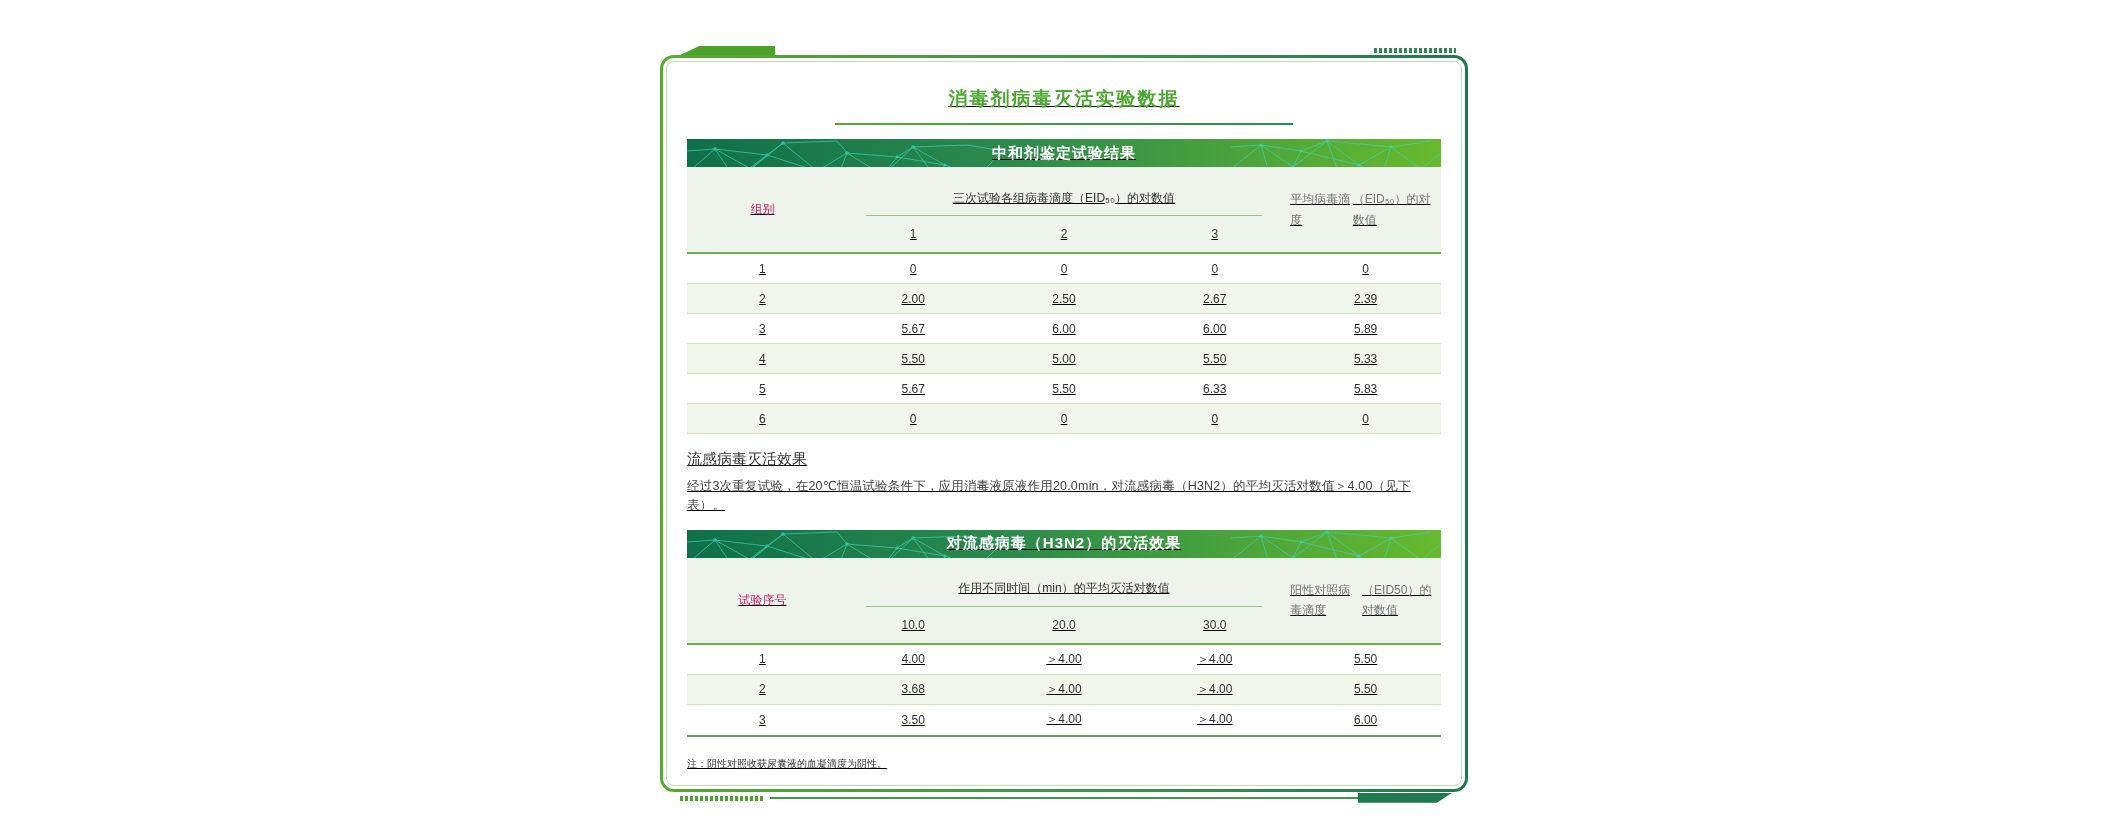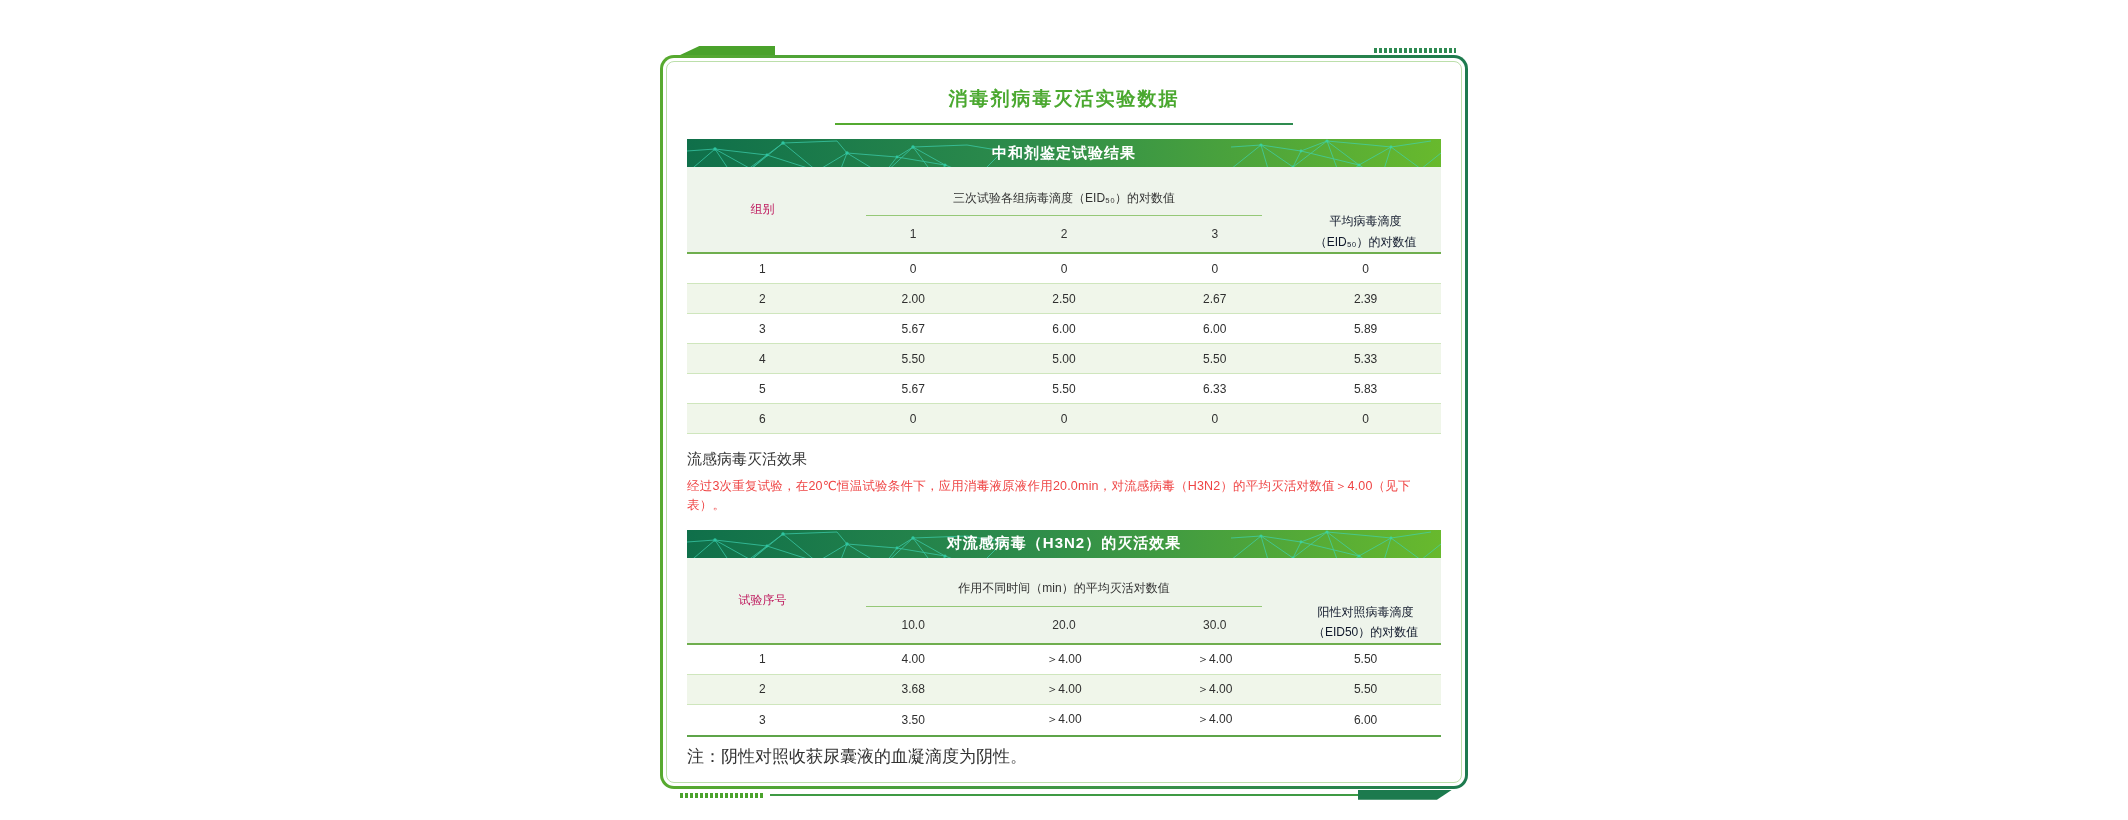--- a/index.html
+++ b/index.html
@@ -3,21 +3,21 @@
 <meta charset="utf-8">
 <style>
   * { margin:0; padding:0; box-sizing:border-box; }
   body { font-family:"Liberation Sans","DejaVu Sans",sans-serif; background:#fff; }
   .canvas { position:relative; width:2128px; height:820px; background:#ffffff; overflow:hidden; }
 
   
   .card-wrap { position:absolute; left:660px; top:55px; width:808px; }
   .card-outer { position:relative; background:linear-gradient(90deg,#57aa2e 0%,#3d9447 55%,#1d7a4e 100%);
                 border-radius:14px; padding:3px; }
-  .card-mid { background:#ffffff; border-radius:11px; padding:3px; }
+  .card-mid { background:#ffffff; border-radius:11px; padding:3px;text-decoration:underline; }
   .card-inner { background:#ffffff; border:1px solid #bcdfab; border-radius:8px; padding:16px 20px 14px 20px; min-height:694px; }
 
   
   .deco { position:absolute; }
   .tab-tl { top:-9px; left:18px; width:97px; height:10px; background:#4aa22b;
             clip-path:polygon(0 100%, 22% 0, 100% 0, 100% 100%); }
   .comb-tr { top:-7px; right:12px; width:82px; height:5px;
              background:repeating-linear-gradient(90deg,#2f8a52 0 3px,transparent 3px 5px); }
   .comb-bl { bottom:-9px; left:20px; width:84px; height:5px;
              background:repeating-linear-gradient(90deg,#4aa22b 0 3px,transparent 3px 5px); }
@@ -44,35 +44,35 @@
   .thead { display:flex; background:#eef4eb; border-bottom:2px solid #6fae4e; }
   .th-group { width:152px; display:flex; align-items:center; justify-content:center;
               font-size:12px; color:#be185d; }
   .th-mid { width:456px; display:flex; flex-direction:column; }
   .th-span { height:48px; display:flex; align-items:center; justify-content:center;
              font-size:12px; color:#333; padding-top:14px; }
   .th-span-line { height:1px; background:#95c877; margin:0 28px; }
   .th-subs { height:36px; display:flex; }
   .th-subs span { flex:1; display:flex; align-items:center; justify-content:center;
                   font-size:12px; color:#333; }
-  .th-avg { width:152px; display:flex; flex-direction:column; align-items:center;
-            justify-content:flex-end; font-size:12px; color:#0f172a; line-height:1.7; }
+  .th-avg { width:152px; display:flex; flex-direction:row; align-items:center;
+            justify-content:flex-end; font-size:12px; color:#737373; line-height:1.7; }
 
   .trow { display:flex; height:30px; border-bottom:1px solid #cfe6bd; }
   .trow.alt { background:#f0f6ea; }
   .trow .cell { flex:1; display:flex; align-items:center; justify-content:center;
                 font-size:12px; color:#2f2f2f; }
   .tbody2 { border-bottom:2px solid #5ea449; }
   .tbody2 .trow:last-child { border-bottom:none; }
 
   
   .section-heading { margin-top:16px; font-size:15px; color:#333; }
-  .section-paragraph { margin-top:8px; font-size:12.5px; color:#ef4444; line-height:1.55;
+  .section-paragraph { margin-top:8px; font-size:12.5px; color:#404040; line-height:1.55;
                        letter-spacing:.2px; }
-  .footnote { margin-top:8px; font-size:17px; color:#333; }
+  .footnote { margin-top:20px; font-size:10px; color:#333; }
 </style>
 </head>
 <body>
 
 <svg width="0" height="0" style="position:absolute">
   <defs>
     <g id="meshL" stroke="#3fd4b4" stroke-width="0.9" fill="none">
       <path d="M0 34 L28 10 L64 30 L96 4 L130 32 L160 14 L196 36 L226 8 L258 26 L290 38 L316 12"></path>
       <path d="M0 12 L28 10 L80 16 L96 4 L150 2 L160 14 L210 18 L226 8 L280 6 L316 12"></path>
       <path d="M48 40 L28 10 M48 40 L64 30 M48 40 L80 16 M80 16 L64 30 M80 16 L130 32 M150 40 L130 32 M150 40 L160 14 M150 40 L196 36 M210 18 L196 36 M210 18 L258 26 M250 40 L258 26 M250 40 L226 8 M290 38 L316 40"></path>

